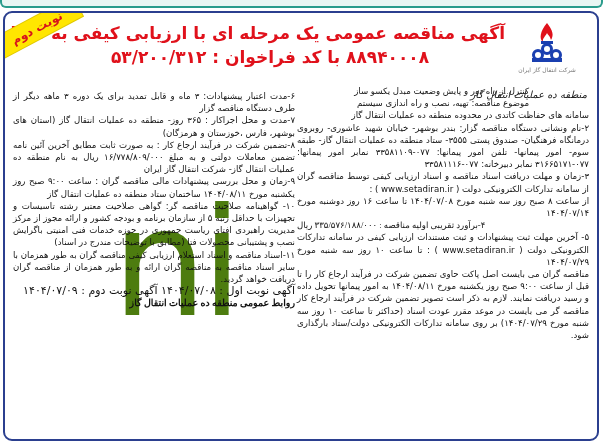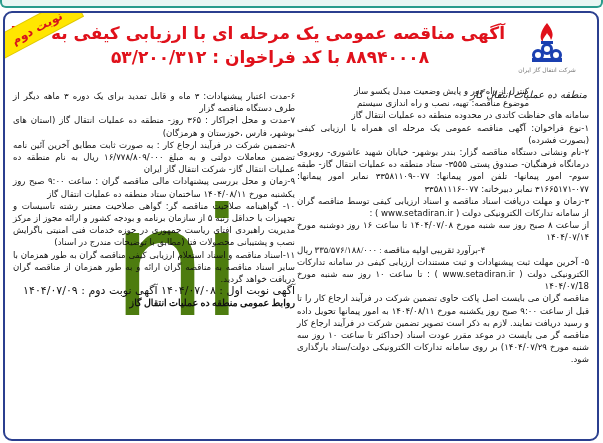--- a/index.html
+++ b/index.html
@@ -81,26 +81,25 @@
       <rect x="5" y="37" width="30" height="4" fill="#1a3fb0"></rect>
     </svg>
     <div class="logo-small">شرکت انتقال گاز ایران</div>
     <div class="logo-org">منطقه ده عملیات انتقال گاز</div>
   </div>
 
   <div class="col col-right">
     <p class="subject">کنترل از راه دور و پایش وضعیت مبدل یکسو ساز</p>
     <p class="subject">موضوع مناقصه: تهیه، نصب و راه اندازی سیستم</p>
     <p>سامانه های حفاظت کاتدی در محدوده منطقه ده عملیات انتقال گاز</p>
-    <p>۱-نوع فراخوان: آگهی مناقصه عمومی یک مرحله ای همراه با ارزیابی کیفی (بصورت فشرده)</p>
     <p>۲-نام ونشانی دستگاه مناقصه گزار: بندر بوشهر- خیابان شهید عاشوری- روبروی درمانگاه فرهنگیان- صندوق پستی ۳۵۵۵- ستاد منطقه ده عملیات انتقال گاز- طبقه سوم- امور پیمانها- تلفن امور پیمانها: ۰۷۷-۳۳۵۸۱۱۰۹ نمابر امور پیمانها: ۰۷۷-۳۱۶۶۵۱۷۱ نمابر دبیرخانه: ۰۷۷-۳۳۵۸۱۱۱۶</p>
     <p>۳-زمان و مهلت دریافت اسناد مناقصه و اسناد ارزیابی کیفی توسط مناقصه گران از سامانه تدارکات الکترونیکی دولت ( www.setadiran.ir ) :</p>
     <p>از ساعت ۸ صبح روز سه شنبه مورخ ۱۴۰۴/۰۷/۰۸ تا ساعت ۱۶ روز دوشنبه مورخ ۱۴۰۴/۰۷/۱۴</p>
     <p class="center-line">۴-برآورد تقریبی اولیه مناقصه : ۳۳۵/۵۷۶/۱۸۸/۰۰۰ ریال</p>
-    <p>۵- آخرین مهلت ثبت پیشنهادات و ثبت مستندات ارزیابی کیفی در سامانه تدارکات الکترونیکی دولت ( www.setadiran.ir ) : تا ساعت ۱۰ روز سه شنبه مورخ ۱۴۰۴/۰۷/18</p>
+    <p>۵- آخرین مهلت ثبت پیشنهادات و ثبت مستندات ارزیابی کیفی در سامانه تدارکات الکترونیکی دولت ( www.setadiran.ir ) : تا ساعت ۱۰ روز سه شنبه مورخ ۱۴۰۴/۰۷/۲۹</p>
     <p>مناقصه گران می بایست اصل پاکت حاوی تضمین شرکت در فرآیند ارجاع کار را تا قبل از ساعت ۹:۰۰ صبح روز یکشنبه مورخ ۱۴۰۴/۰۸/۱۱ به امور پیمانها تحویل داده و رسید دریافت نمایند. لازم به ذکر است تصویر تضمین شرکت در فرآیند ارجاع کار مناقصه گر می بایست در موعد مقرر عودت اسناد (حداکثر تا ساعت ۱۰ روز سه شنبه مورخ ۱۴۰۴/۰۷/۲۹) بر روی سامانه تدارکات الکترونیکی دولت/ستاد بارگذاری شود.</p>
   </div>
 
   <div class="col col-left">
     <p>۶-مدت اعتبار پیشنهادات: ۳ ماه و قابل تمدید برای یک دوره ۳ ماهه دیگر از طرف دستگاه مناقصه گزار</p>
     <p>۷-مدت و محل اجراکار : ۳۶۵ روز- منطقه ده عملیات انتقال گاز (استان های بوشهر، فارس ،خوزستان و هرمزگان)</p>
     <p>۸-تضمین شرکت در فرآیند ارجاع کار : به صورت ثابت مطابق آخرین آئین نامه تضمین معاملات دولتی و به مبلغ ۱۶/۷۷۸/۸۰۹/۰۰۰ ریال به نام منطقه ده عملیات انتقال گاز- شرکت انتقال گاز ایران</p>
     <p>۹-زمان و محل بررسی پیشنهادات مالی مناقصه گران : ساعت ۹:۰۰ صبح روز یکشنبه مورخ ۱۴۰۴/۰۸/۱۱ ساختمان ستاد منطقه ده عملیات انتقال گاز</p>
     <p>۱۰- گواهینامه صلاحیت مناقصه گر: گواهی صلاحیت معتبر رشته تاسیسات و تجهیزات با حداقل رتبه ۵ از سازمان برنامه و بودجه کشور و ارائه مجوز از مرکز مدیریت راهبردی افتای ریاست جمهوری در حوزه خدمات فنی امنیتی باگرایش نصب و پشتیبانی محصولات فتا (مطابق با توضیحات مندرج در اسناد)</p>
     <p>۱۱-اسناد مناقصه و اسناد استعلام ارزیابی کیفی مناقصه گران به طور همزمان با سایر اسناد مناقصه به مناقصه گران ارائه و به طور همزمان از مناقصه گران دریافت خواهد گردید.</p>

